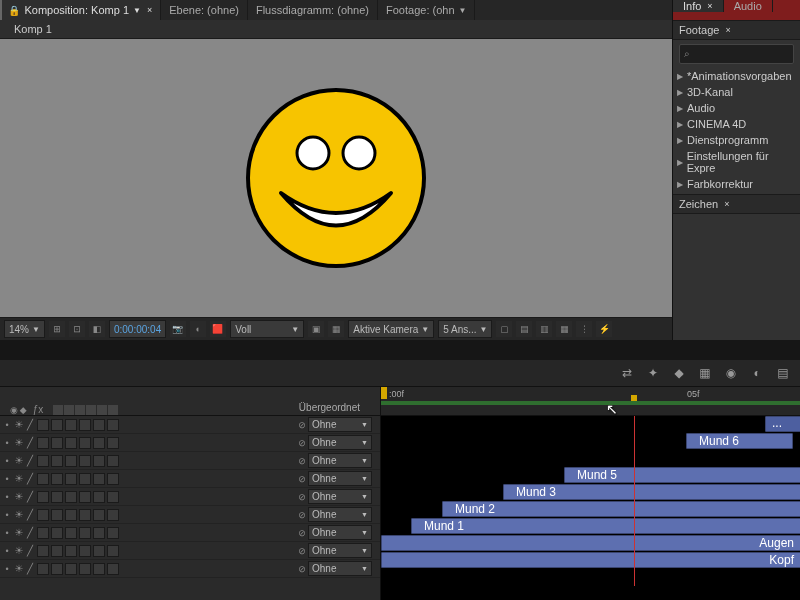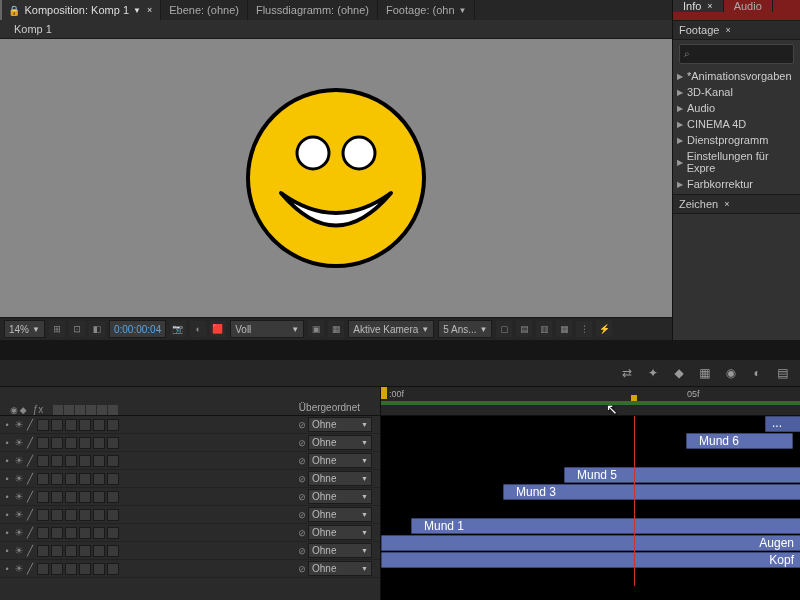--- a/index.html
+++ b/index.html
@@ -360,20 +360,23 @@
             </div>
           <div class="bar" style="left:305px;top:17px;width:107px">
               <span class="lab" style="left:12px">Mund 6</span>
             </div>
           <div class="bar" style="left:183px;top:51px;width:237px">
               <span class="lab" style="left:12px">Mund 5</span>
             </div>
           <div class="bar" style="left:122px;top:68px;width:321px">
               <span class="lab" style="left:12px">Mund 3</span>
             </div>
+          <div class="bar" style="left:61px;top:85px;width:359px">
+              <span class="lab" style="left:12px">Mund 2</span>
+            </div>
           <div class="bar" style="left:30px;top:102px;width:460px">
               <span class="lab" style="left:12px">Mund 1</span>
             </div>
           <div class="bar full" style="left:0;top:119px;width:420px">
               <span class="lab" style="right:6px">Augen</span>
             </div>
           <div class="bar full" style="left:0;top:136px;width:420px">
               <span class="lab" style="right:6px">Kopf</span>
             </div>
           <div class="playhead" style="left:253px"></div>

